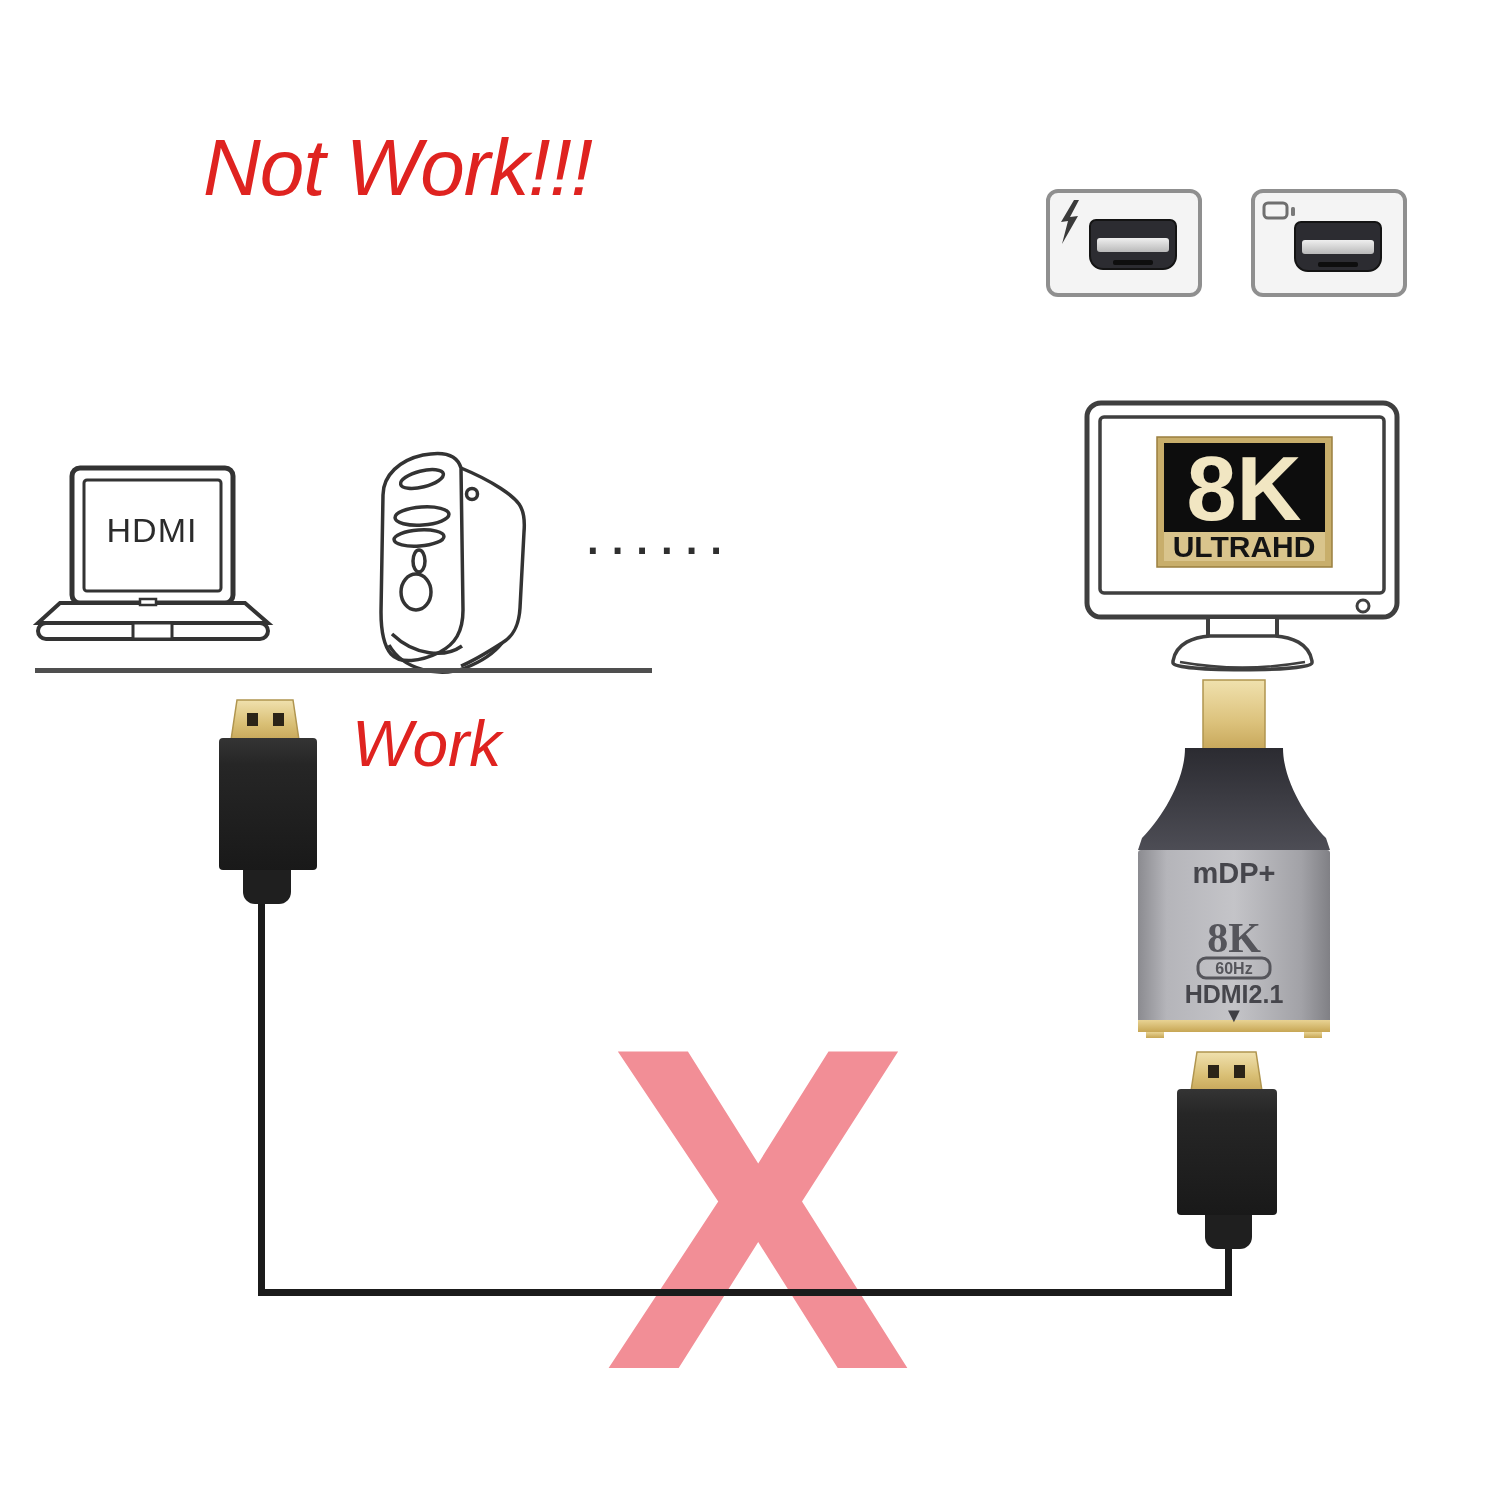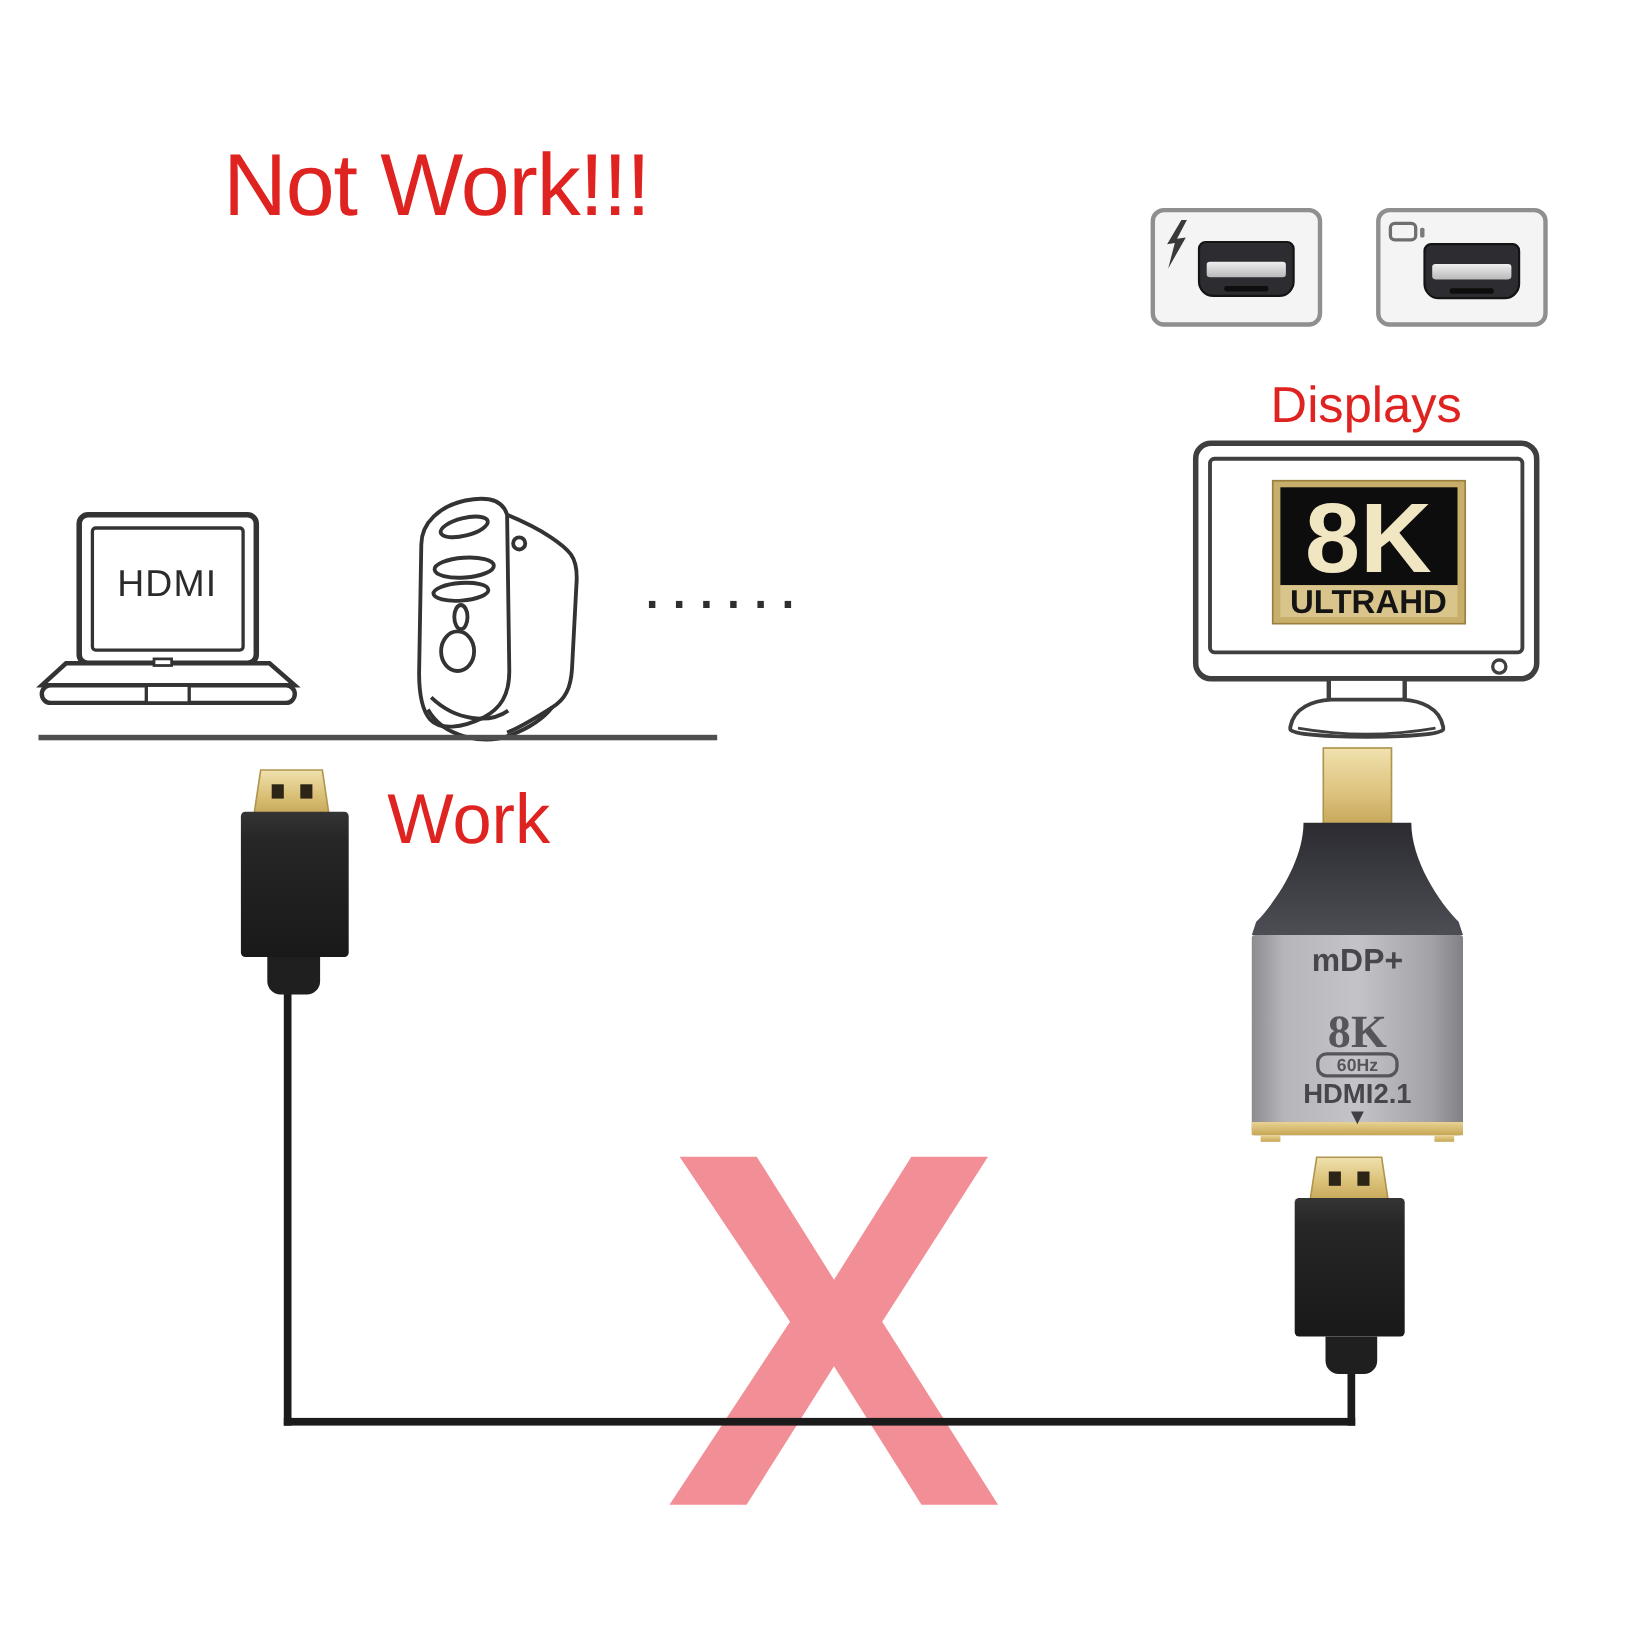--- a/index.html
+++ b/index.html
@@ -1,21 +1,21 @@
 <!DOCTYPE html>
 <html style="--accent-red: #df2320; --cross-pink: #f28e96; --gold: #d9bf75; --adapter-body-gray: #b5b5ba; --connector-black: #222222;"><head>
 <meta charset="utf-8">
 <style>
   html,body{margin:0;padding:0;background:#fff;}
   #canvas{
     position:relative;width:1500px;height:1500px;background:#ffffff;overflow:hidden;
     font-family:"Liberation Sans",sans-serif;
   }
   .abs{position:absolute;}
-  .red-label{color:var(--accent-red,#df2320);font-weight:400;}
+  .red-label{color:var(--accent-red,#df2320);font-weight:400;font-style:italic;}
   #title{left:203px;top:128px;font-size:80px;letter-spacing:-1px;line-height:1;}
   #displays-label{left:1092px;top:345px;width:300px;text-align:center;font-size:46px;line-height:1;}
   #host-label{left:352px;top:712px;font-size:64px;line-height:1;}
   #ellipsis{left:582px;top:524px;font-size:36px;font-weight:bold;letter-spacing:3px;color:#2f2f2f;line-height:1;font-family:"DejaVu Sans Mono",monospace;}
   .cable{background:#1b1b1b;position:absolute;}
   svg text{font-family:"Liberation Sans",sans-serif;}
   svg text.serif{font-family:"Liberation Serif",serif;}
 </style>
 </head>
 <body>
@@ -48,21 +48,20 @@
       <rect x="14" y="15" width="23" height="15" rx="4" fill="none" stroke="#6f6f6f" stroke-width="3"></rect>
       <rect x="41" y="19" width="4" height="9" rx="1.5" fill="#7a7a7a"></rect>
     </g>
     <g transform="translate(88,60)">
       <path d="M-37,-26 h74 a6,6 0 0 1 6,6 v30 a13,13 0 0 1 -13,13 h-60 a13,13 0 0 1 -13,-13 v-30 a6,6 0 0 1 6,-6 z" fill="#2c2c31" stroke="#141414" stroke-width="2"></path>
       <rect x="-36" y="-8" width="72" height="14" rx="3" fill="url(#sockSlot)"></rect>
       <rect x="-20" y="14" width="40" height="5" rx="2" fill="#0e0e0e"></rect>
     </g>
   </svg>
 
-  <div id="displays-label" class="abs red-label">Displays</div>
 
   <svg class="abs" style="left:1080px;top:395px" width="330" height="300" viewBox="0 0 330 300">
     <rect x="7" y="8" width="310" height="214" rx="14" fill="#ffffff" stroke="#3f3f3f" stroke-width="5"></rect>
     <rect x="20" y="22" width="284" height="176" rx="4" fill="#ffffff" stroke="#3f3f3f" stroke-width="3.5"></rect>
     <g>
       <rect x="77" y="42" width="175" height="130" fill="#c8ae6b" stroke="#9a7f3f" stroke-width="1.5"></rect>
       <rect x="84" y="48" width="161" height="89" fill="#0d0d0d"></rect>
       <text x="164" y="125" text-anchor="middle" font-size="90" font-weight="bold" fill="#f1e6c2">8K</text>
       <rect x="84" y="137" width="161" height="29" fill="#d9c48c"></rect>
       <text x="164" y="162" text-anchor="middle" font-size="30" font-weight="bold" fill="#141414">ULTRAHD</text>

